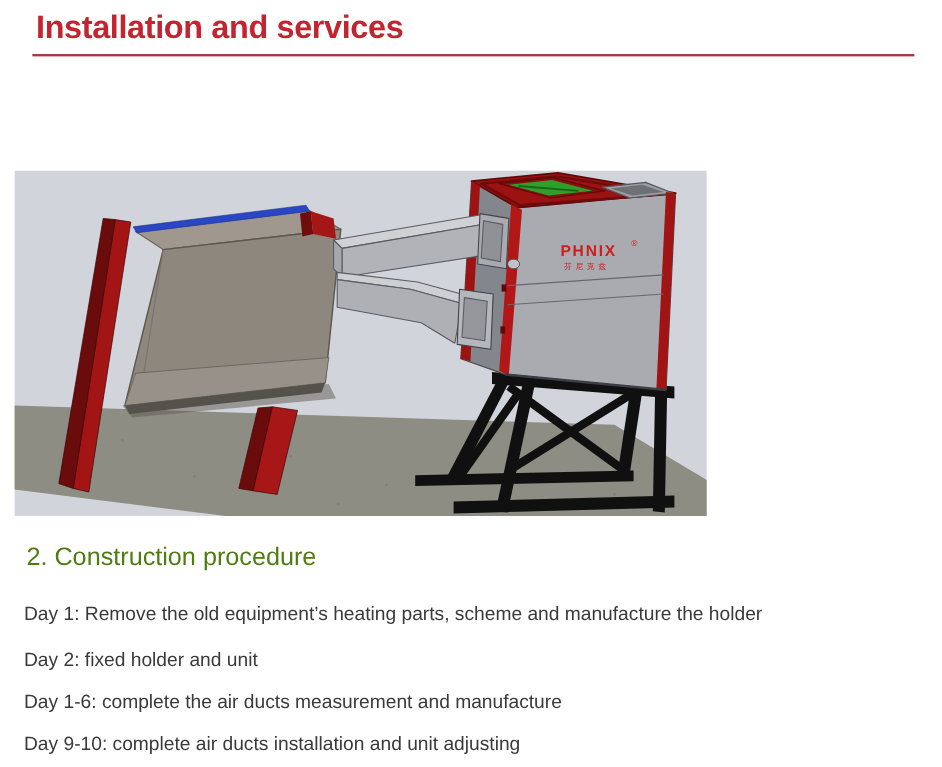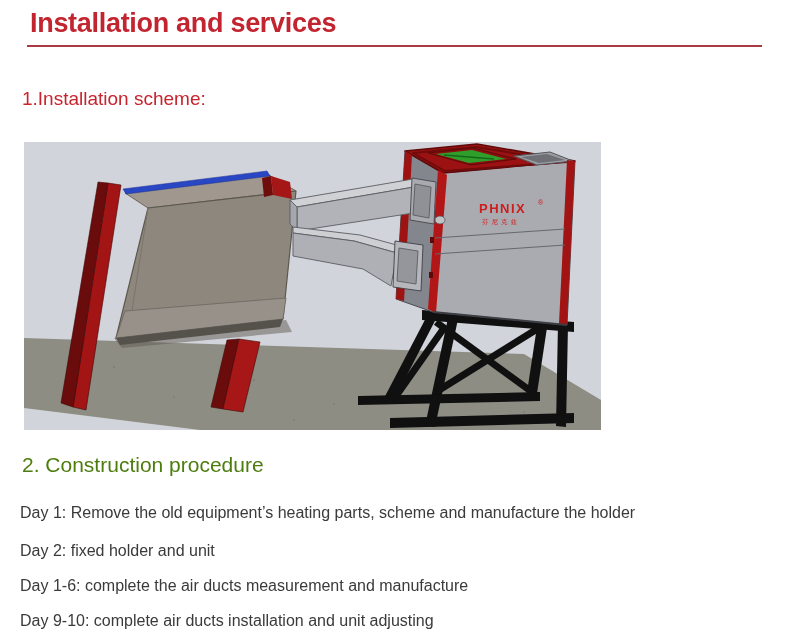--- a/index.html
+++ b/index.html
@@ -12,40 +12,39 @@
   .title{
     left:30px;top:8px;font-size:27px;font-weight:bold;color:#c22530;letter-spacing:-0.3px;
   }
   .rule{
     position:absolute;left:27px;top:45px;width:735px;height:2px;background:#a93a44;
   }
   .scheme-heading{
     left:22px;top:88px;font-size:19px;font-weight:normal;color:#c8242e;
   }
   .figure{
-    position:absolute;left:24px;top:142px;width:577px;height:288px;
+    position:absolute;left:12px;top:142px;width:577px;height:288px;
   }
   .figure svg{display:block;width:577px;height:288px;}
   .procedure-heading{
     left:22px;top:453px;font-size:21px;font-weight:normal;color:#4d7c0f;
   }
   .day{
     left:20px;font-size:16px;color:#3a3a3a;line-height:1.2;
   }
   .day1{top:503px;} .day2{top:541px;} .day3{top:576px;} .day4{top:611px;}
 </style>
 </head>
 <body>
 
 <div class="page">
 
   <h1 class="title">Installation and services</h1>
   <div class="rule"></div>
 
-  <h2 class="scheme-heading">1.Installation scheme:</h2>
 
   <div class="figure">
     <svg viewBox="0 0 577 288" xmlns="http://www.w3.org/2000/svg">
 
       <rect x="0" y="0" width="577" height="288" fill="#d2d4db"></rect>
 
       <polygon points="0,196 500,212 577,258 577,288 176,288 0,266" fill="#8d8d83"></polygon>
       <g fill="#7a7a71" opacity="0.6">
         <circle cx="90" cy="225" r="1.2"></circle>
           <circle cx="150" cy="255" r="1.1"></circle>

